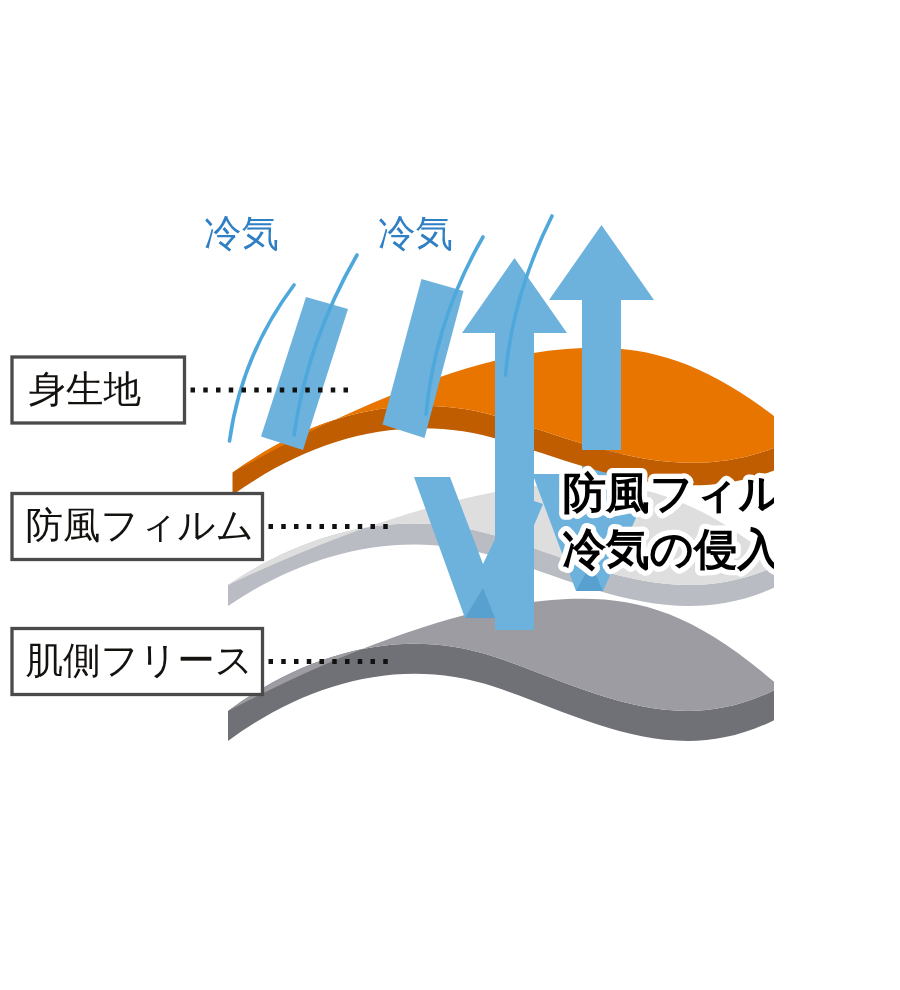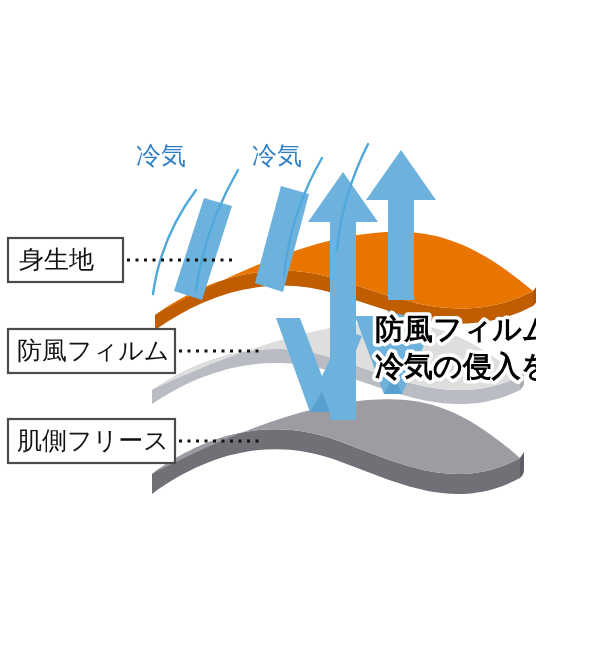--- a/index.html
+++ b/index.html
@@ -10,21 +10,20 @@
   }
   body {
     font-family: "DejaVu Sans", "Liberation Sans", sans-serif;
   }
   #stage {
     position: relative;
     width: 516px;
     height: 660px;
     background: #ffffff;
     overflow: hidden;
-    padding-left: 20px;
   }
   #diagram {
     position: absolute;
     left: 0;
     top: 0;
     width: 600px;
     height: 660px;
     display: block;
   }
   .label-box-text {

